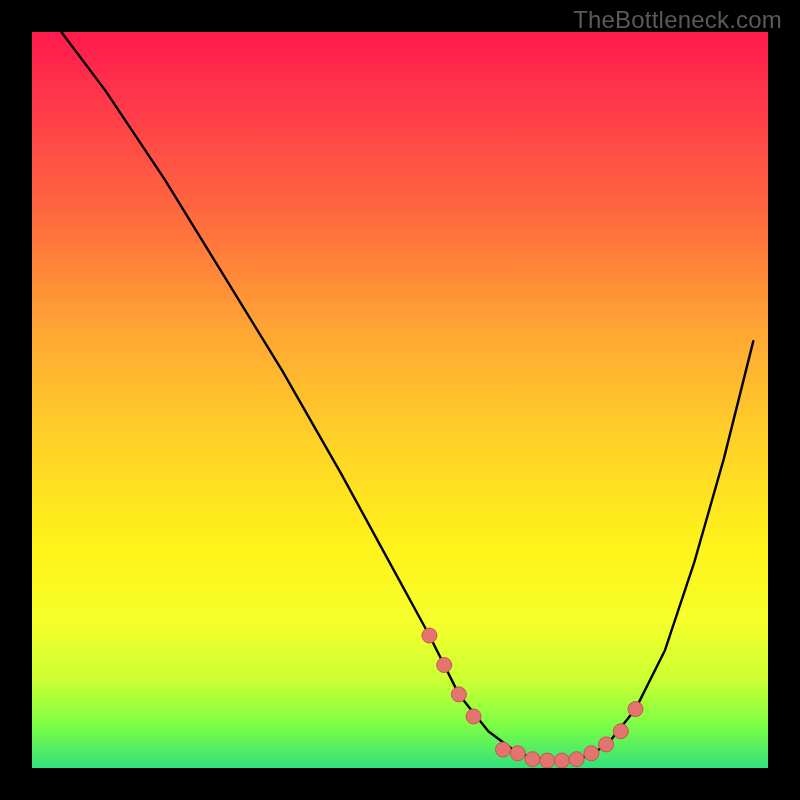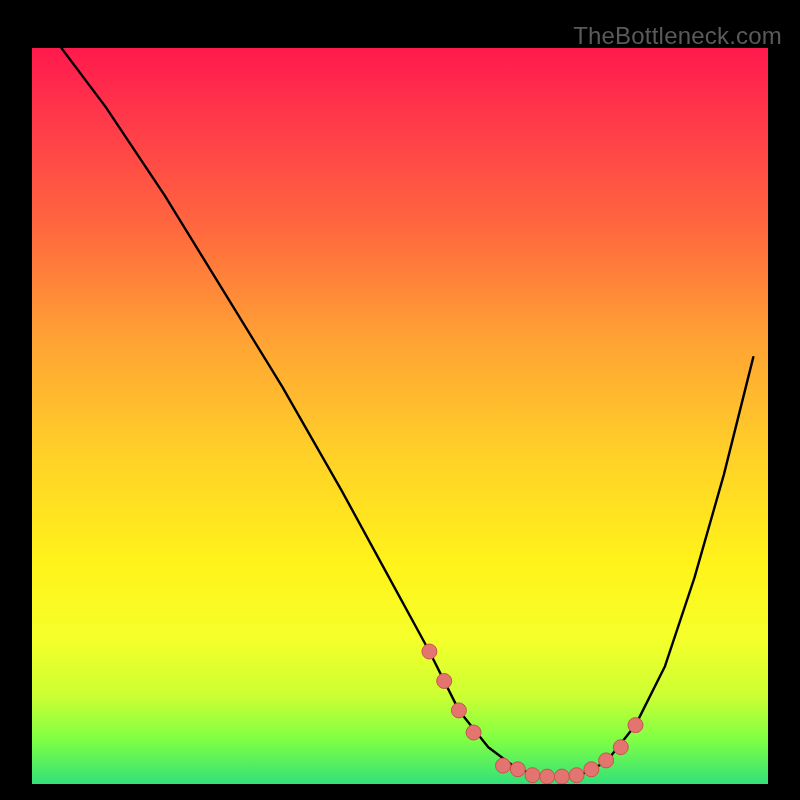--- a/index.html
+++ b/index.html
@@ -6,21 +6,21 @@
     margin: 0;
     padding: 0;
     width: 800px;
     height: 800px;
     background: #000;
     overflow: hidden;
   }
   .frame {
     position: absolute;
     left: 0;
-    top: 16px;
+    top: 0;
     width: 800px;
     height: 592px;
     background: #000;
   }
   .plot {
     position: absolute;
     left: 32px;
     top: 32px;
     width: 736px;
     height: 736px;

